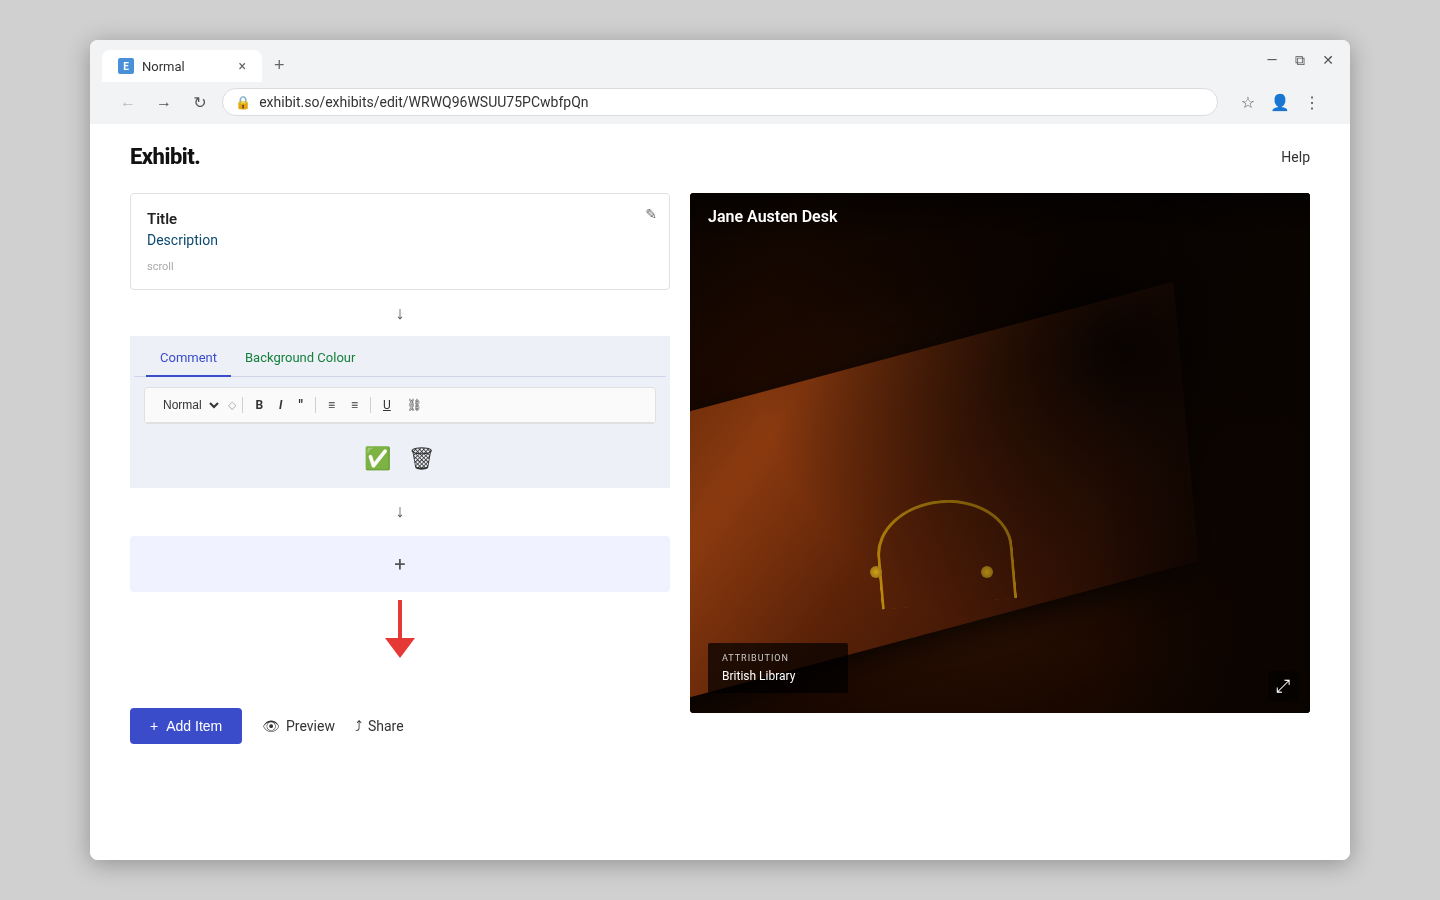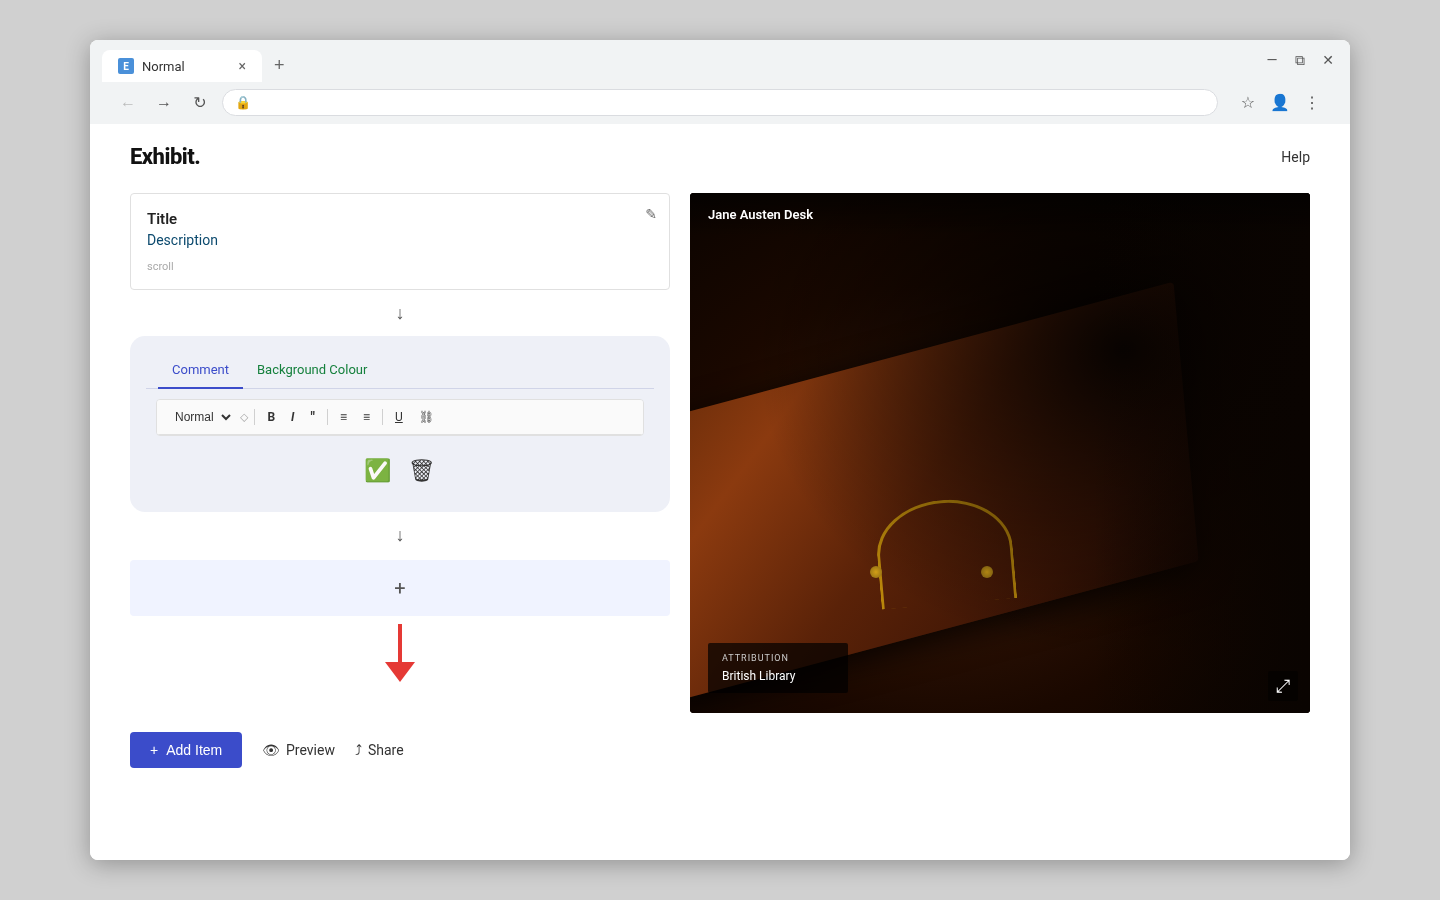--- a/index.html
+++ b/index.html
@@ -245,22 +245,22 @@
       display: flex;
       justify-content: center;
       padding: 8px 0;
       color: #e53935;
       font-size: 32px;
     }
 
     
     .comment-block {
       background: #eef0f7;
-      border-radius: 15px;
-      padding: 16px;
+      border-radius: 0;
+      padding: 4px;
       overflow: hidden;
     }
 
     .comment-tabs {
       display: flex;
       padding: 0 12px;
       border-bottom: 1px solid #d0d4e8;
       background: #eef0f7;
     }
 
@@ -415,21 +415,21 @@
       position: relative;
     }
 
     .preview-title {
       position: absolute;
       top: 0;
       left: 0;
       right: 0;
       padding: 14px 18px;
       color: #fff;
-      font-size: 13px;
+      font-size: 16px;
       font-weight: 600;
       z-index: 2;
       background: linear-gradient(to bottom, rgba(0,0,0,0.6), transparent);
     }
 
     .preview-image-area {
       width: 100%;
       height: 520px;
       background: #1a0a00;
       position: relative;
@@ -554,20 +554,21 @@
         <div class="browser-window-btn">⧉</div>
         <div class="browser-window-btn">✕</div>
       </div>
     </div>
     <div class="browser-addressbar-row">
       <button class="browser-nav-btn disabled">←</button>
       <button class="browser-nav-btn">→</button>
       <button class="browser-nav-btn">↻</button>
       <div class="address-bar">
         <span class="lock-icon">🔒</span>
+        <span>exhibit.so/exhibits/edit/WRWQ96WSUU75PCwbfpQn</span>
       </div>
       <div class="browser-toolbar-right">
         <div class="toolbar-btn">☆</div>
         <div class="toolbar-btn">👤</div>
         <div class="toolbar-btn">⋮</div>
       </div>
     </div>
   </div>
 
   <div class="app-content">

